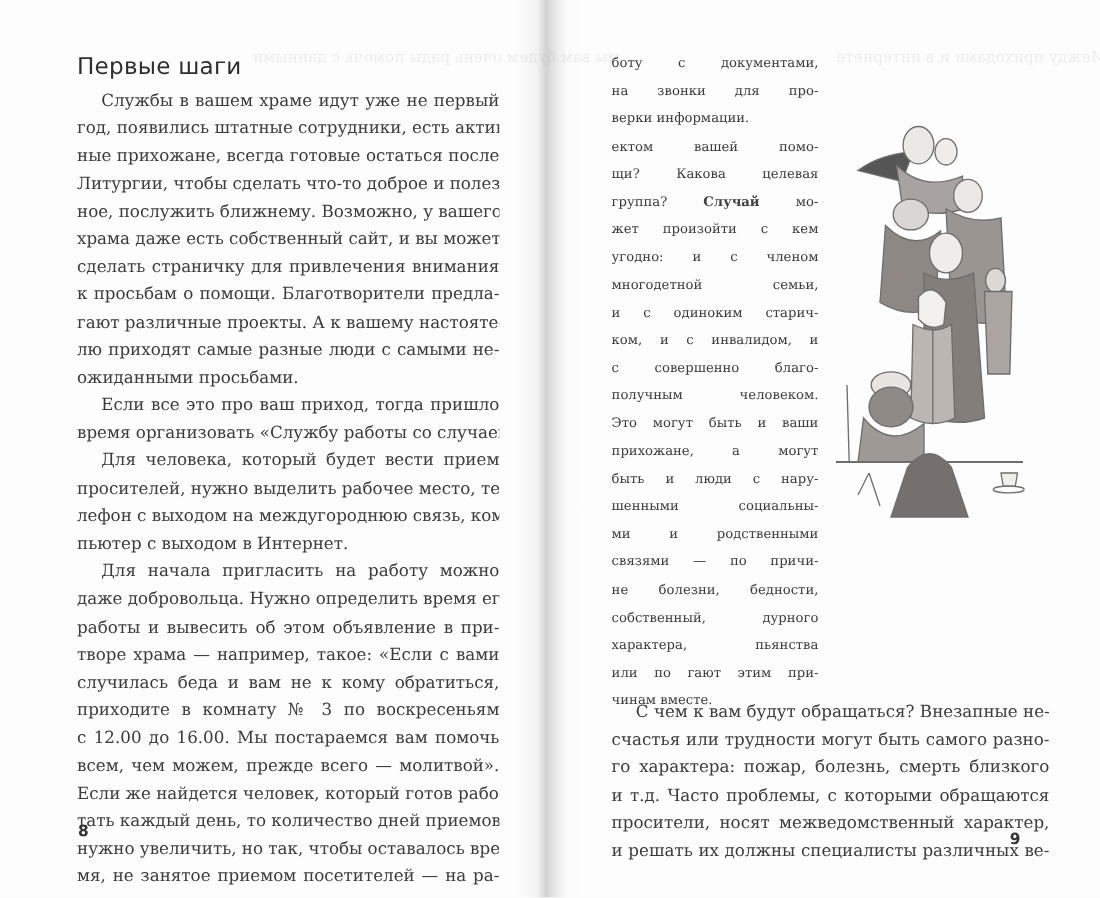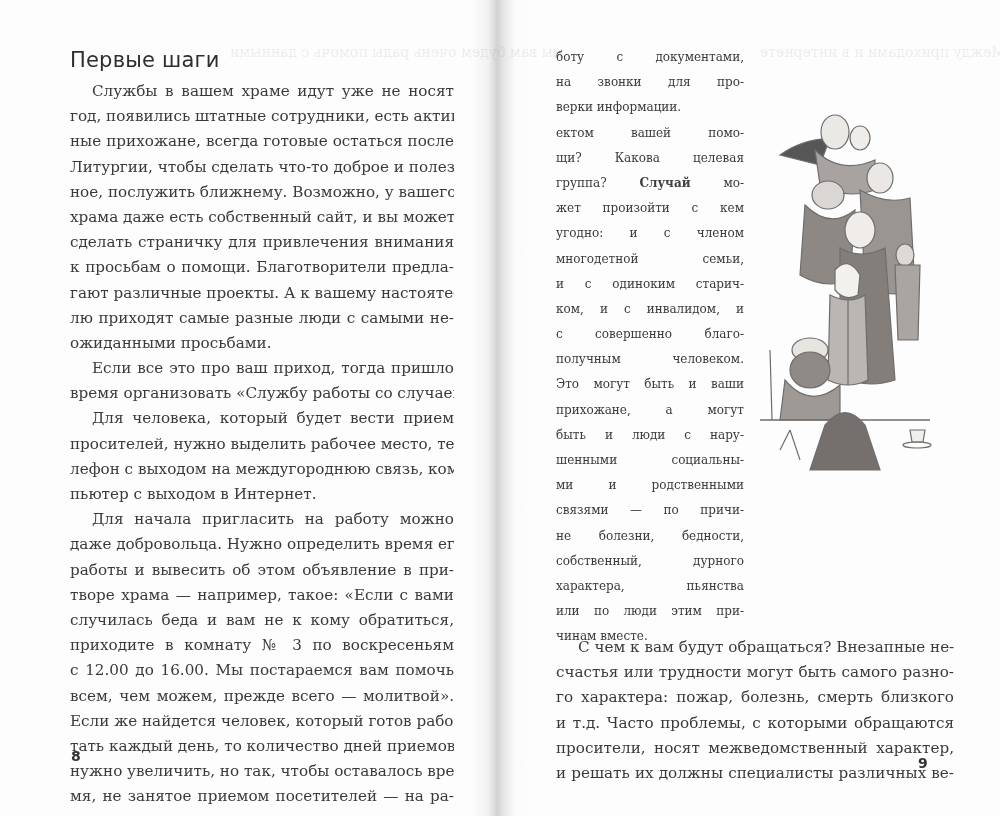--- a/index.html
+++ b/index.html
@@ -103,21 +103,21 @@
   <div class="page page-left"></div>
   <div class="page page-right"></div>
   <div class="gutter"></div>
 
   <div class="bleed" style="left:230px; top:44px;">мы вам будем очень рады помочь с данными</div>
   <div class="bleed" style="left:760px; top:44px;">Между приходами и в интернете</div>
 
   <h1 class="heading">Первые шаги</h1>
 
   <div class="text-col left-col" id="left-col">
-      <span class="line indent">Службы в вашем храме идут уже не носят</span>
+      <span class="line indent">Службы в вашем храме идут уже не первый</span>
       <span class="line">год, появились штатные сотрудники, есть актив-</span>
       <span class="line">ные прихожане, всегда готовые остаться после</span>
       <span class="line">Литургии, чтобы сделать что-то доброе и полез-</span>
       <span class="line">ное, послужить ближнему. Возможно, у вашего</span>
       <span class="line">храма даже есть собственный сайт, и вы можете</span>
       <span class="line">сделать страничку для привлечения внимания</span>
       <span class="line">к просьбам о помощи. Благотворители предла-</span>
       <span class="line">гают различные проекты. А к вашему настояте-</span>
       <span class="line">лю приходят самые разные люди с самыми не-</span>
       <span class="line last">ожиданными просьбами.</span>
@@ -157,21 +157,21 @@
       <span class="line">получным человеком.</span>
       <span class="line">Это могут быть и ваши</span>
       <span class="line">прихожане, а могут</span>
       <span class="line">быть и люди с нару-</span>
       <span class="line">шенными социальны-</span>
       <span class="line">ми и родственными</span>
       <span class="line">связями — по причи-</span>
       <span class="line">не болезни, бедности,</span>
       <span class="line">собственный, дурного</span>
       <span class="line">характера, пьянства</span>
-      <span class="line">или по люди этим при-</span>
+      <span class="line">или по гают этим при-</span>
       <span class="line last">чинам вместе.</span>
     </div>
 
   <svg class="illustration" viewBox="0 0 200 400" xmlns="http://www.w3.org/2000/svg">
     <g fill="none" stroke="#555" stroke-width="1.2" opacity="0.85">
 
       <path d="M20 75 Q40 60 70 58 L60 85 Z" fill="#3a3a3a"></path>
 
       <ellipse cx="75" cy="52" rx="14" ry="17" fill="#e9e6e3"></ellipse>
       <ellipse cx="100" cy="58" rx="10" ry="12" fill="#eeeae6"></ellipse>

